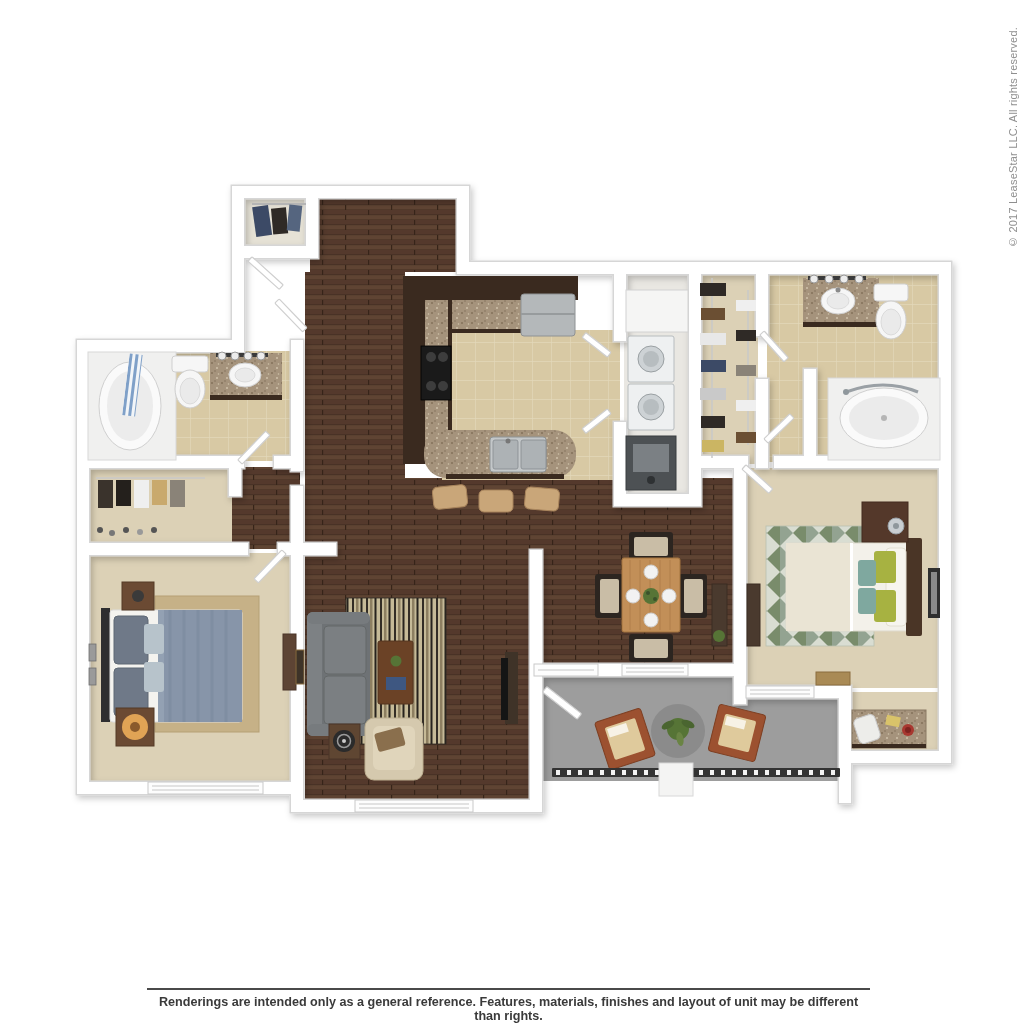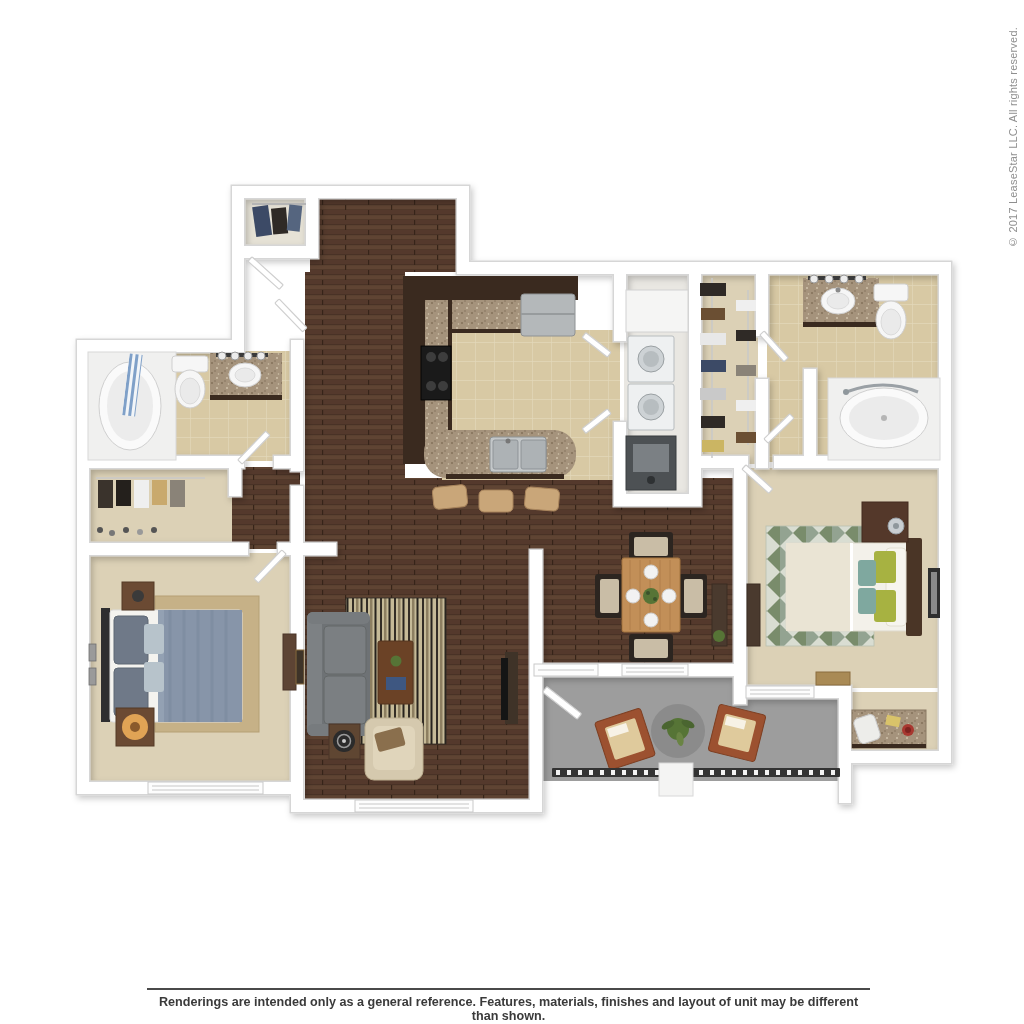--- a/index.html
+++ b/index.html
@@ -432,14 +432,14 @@
     <rect class="leaf" x="762" y="330" width="36" height="6" rx="1" transform="rotate(48 762 333)"></rect>
     <rect class="leaf" x="766" y="438" width="36" height="6" rx="1" transform="rotate(-44 766 441)"></rect>
     <rect class="leaf" x="744" y="464" width="36" height="6" rx="1" transform="rotate(42 744 467)"></rect>
     <rect class="leaf" x="545" y="686" width="44" height="7" rx="1" transform="rotate(38 545 689)"></rect>
   </g>
 </svg>
 
 <div class="copyright">© 2017 LeaseStar LLC. All rights reserved.</div>
 
 <div class="disclaimer-wrap">
-  <div class="disclaimer">Renderings are intended only as a general reference. Features, materials, finishes and layout of unit may be different than shown.</div>
+  <div class="disclaimer">Renderings are intended only as a general reference. Features, materials, finishes and layout of unit may be different than rights.</div>
 </div>
 
 </body></html>

